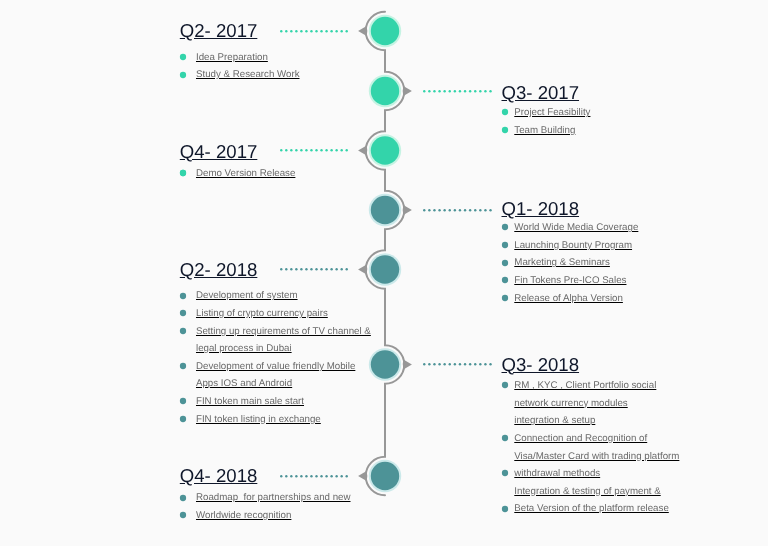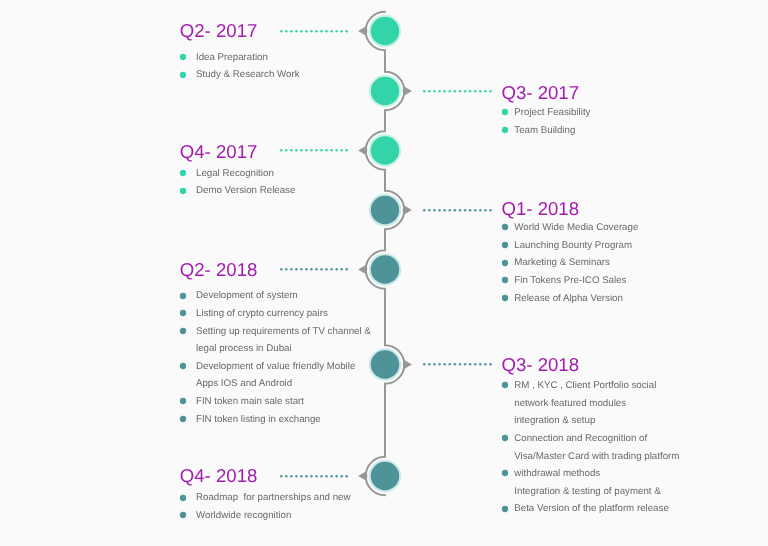--- a/index.html
+++ b/index.html
@@ -15,27 +15,27 @@
   svg.spine{position:absolute;left:0;top:0;width:768px;height:546px;}
   .spine-path{fill:none;stroke:#979797;stroke-width:2;stroke-linecap:round;}
   .spine-arrow{fill:#979797;}
   .node.green{fill:#33d4aa;}
   .node.teal{fill:#4d9397;}
   .node-halo.green{fill:#c6f3e3;}
   .node-halo.teal{fill:#cbe9ea;}
 
   .section{position:absolute;left:0;top:0;transform:translateZ(0);}
   .sec-title{position:absolute;font-size:18.6px;line-height:18.6px;
-             color:#a21caf;white-space:nowrap;}
+             color:#0f172a;white-space:nowrap;text-decoration:underline;}
   .dotline{position:absolute;display:block;}
   .section.green .dotline circle,
   .section.green .bullet circle{fill:#33d4aa;}
   .section.teal  .dotline circle,
   .section.teal  .bullet circle{fill:#4d9397;}
-  .items{position:absolute;margin:0;padding:0;list-style:none;}
+  .items{position:absolute;margin:0;padding:0;list-style:none;text-decoration:underline;}
   .item{position:relative;padding-left:var(--pad,16px);
         font-size:9.72px;line-height:17.6px;color:#696969;}
   .item .line{display:block;white-space:pre;}
   .item .bullet{position:absolute;left:-0.9px;top:4.3px;width:8px;height:8px;overflow:visible;}
 </style>
 </head>
 <body>
 
 <div id="stage">
 
@@ -146,21 +146,20 @@
         <circle cx="52.64" cy="2.2" r="1.2"></circle>
         <circle cx="57.68" cy="2.2" r="1.2"></circle>
         <circle cx="62.73" cy="2.2" r="1.2"></circle>
         <circle cx="67.77" cy="2.2" r="1.2"></circle>
       </svg>
     <ul class="items" style="left:180.1px;top:164.90px;--pad:15.9px">
       <li class="item">
         <svg class="bullet" width="8" height="8" viewBox="0 0 8 8">
             <circle cx="4" cy="4" r="3.15"></circle>
           </svg>
-        <span class="line">Legal Recognition</span>
       </li>
       <li class="item">
         <svg class="bullet" width="8" height="8" viewBox="0 0 8 8">
             <circle cx="4" cy="4" r="3.15"></circle>
           </svg>
         <span class="line">Demo Version Release</span>
       </li>
     </ul>
   </div>
   <div class="section right teal">
@@ -290,21 +289,21 @@
         <circle cx="58.38" cy="2.2" r="1.2"></circle>
         <circle cx="63.49" cy="2.2" r="1.2"></circle>
         <circle cx="68.60" cy="2.2" r="1.2"></circle>
       </svg>
     <ul class="items" style="left:501.7px;top:377.20px;--pad:12.6px">
       <li class="item">
         <svg class="bullet" width="8" height="8" viewBox="0 0 8 8">
             <circle cx="4" cy="4" r="3.15"></circle>
           </svg>
         <span class="line">RM , KYC , Client Portfolio social</span>
-        <span class="line">network featured modules</span>
+        <span class="line">network currency modules</span>
         <span class="line">integration &amp; setup</span>
       </li>
       <li class="item">
         <svg class="bullet" width="8" height="8" viewBox="0 0 8 8">
             <circle cx="4" cy="4" r="3.15"></circle>
           </svg>
         <span class="line">Connection and Recognition of</span>
         <span class="line">Visa/Master Card with trading platform</span>
       </li>
       <li class="item">

